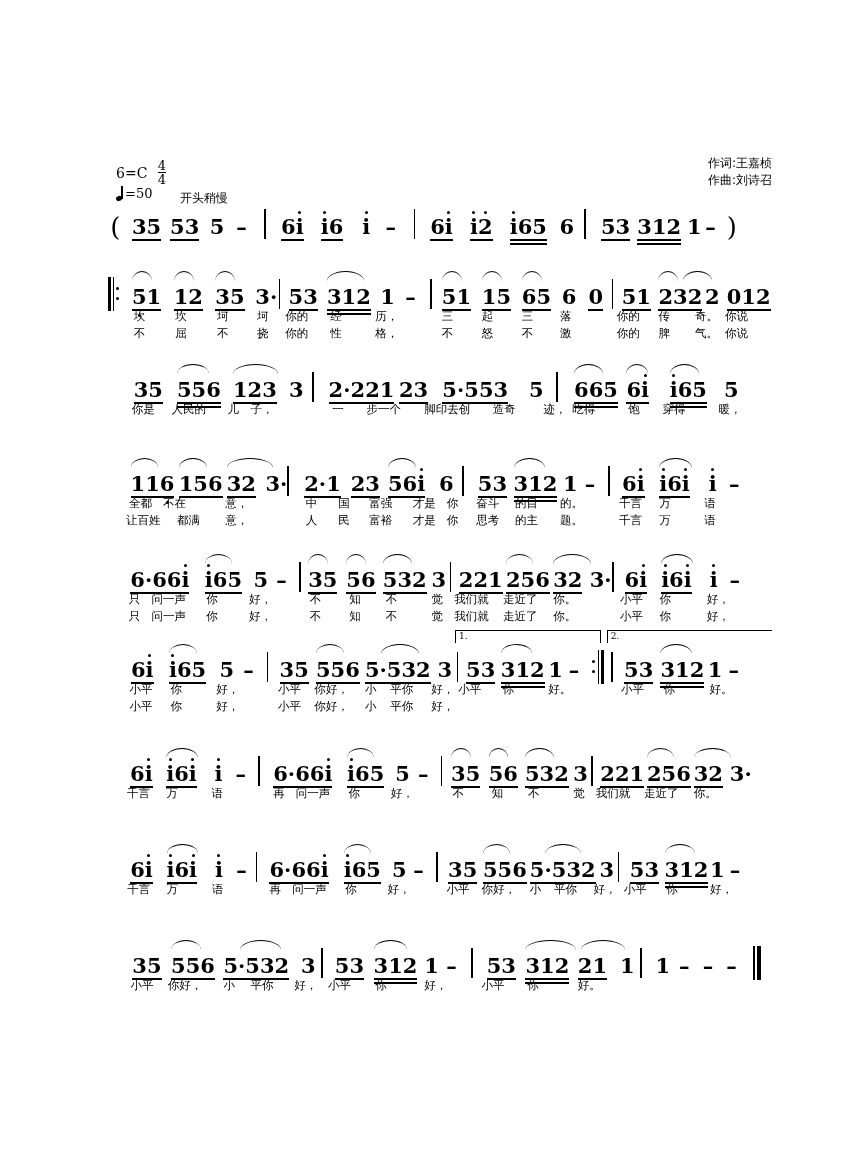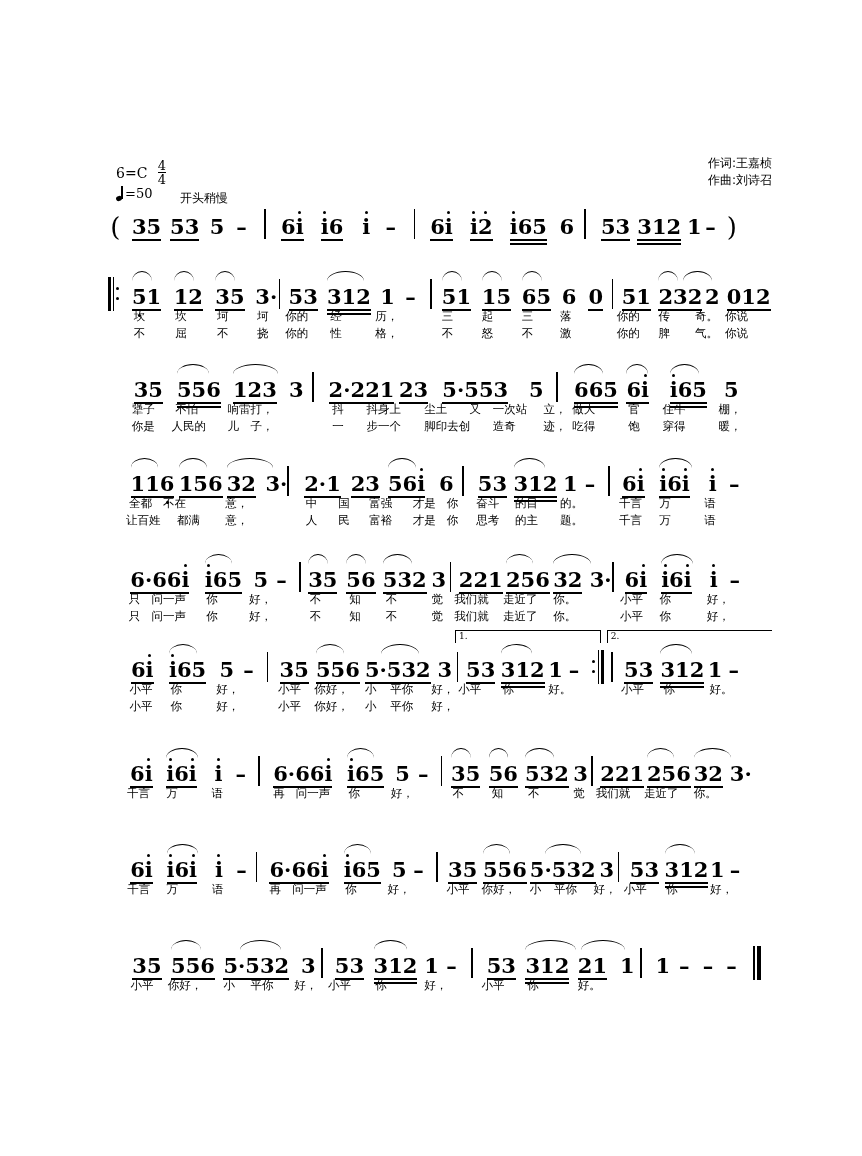--- a/index.html
+++ b/index.html
@@ -389,35 +389,20 @@
           <div class="tok" style="left: 514.429px;"><span class="u1"><span style="position: relative;">6</span><span class="dotup" style="position: relative;">i</span></span></div>
           <div class="tok" style="left: 557.749px;"><span class="u2"><span class="dotup" style="position: relative;">i</span><span style="position: relative;">6</span><span style="position: relative;">5</span></span></div>
           <div class="tok" style="left: 611.9px;"><span class=""><span style="position: relative;">5</span></span></div>
           <div class="slur" style="left: 64.9805px; width: 32.4903px; top: -4px;"></div>
           <div class="slur" style="left: 120.936px; width: 45.1253px; top: -4px;"></div>
           <div class="slur" style="left: 462.084px; width: 28.8802px; top: -4px;"></div>
           <div class="slur" style="left: 514.429px; width: 21.6602px; top: -4px;"></div>
           <div class="slur" style="left: 557.749px; width: 28.8802px; top: -4px;"></div>
         </div>
         <div class="row-lyrics">
-          <div class="lyr" style="left: 19.8552px;">犟子</div>
-          <div class="lyr" style="left: 63.1755px;">不怕</div>
-          <div class="lyr" style="left: 115.521px;">响雷打，</div>
-          <div class="lyr" style="left: 220.212px;">抖</div>
-          <div class="lyr" style="left: 254.507px;">抖身上</div>
-          <div class="lyr" style="left: 312.267px;">尘土</div>
-          <div class="lyr" style="left: 357.393px;">又</div>
-          <div class="lyr" style="left: 380.858px;">一次站</div>
-          <div class="lyr" style="left: 431.398px;">立，</div>
-          <div class="lyr" style="left: 460.279px;">做大</div>
-          <div class="lyr" style="left: 516.234px;">官</div>
-          <div class="lyr" style="left: 550.529px;">住牛</div>
-          <div class="lyr" style="left: 606.485px;">棚，</div>
-        </div>
-        <div class="row-lyrics">
           <div class="lyr" style="left: 19.8552px;">你是</div>
           <div class="lyr" style="left: 59.5655px;">人民的</div>
           <div class="lyr" style="left: 115.521px;">儿　子，</div>
           <div class="lyr" style="left: 220.212px;">一</div>
           <div class="lyr" style="left: 254.507px;">步一个</div>
           <div class="lyr" style="left: 312.267px;">脚印去创</div>
           <div class="lyr" style="left: 380.858px;">造奇</div>
           <div class="lyr" style="left: 431.398px;">迹，</div>
           <div class="lyr" style="left: 460.279px;">吃得</div>
           <div class="lyr" style="left: 516.234px;">饱</div>

